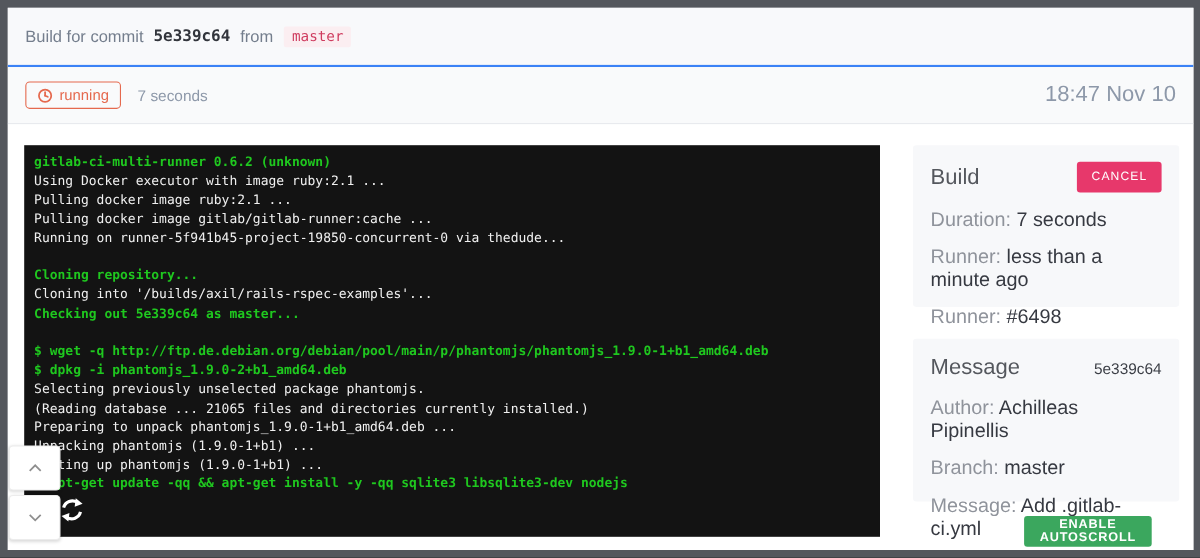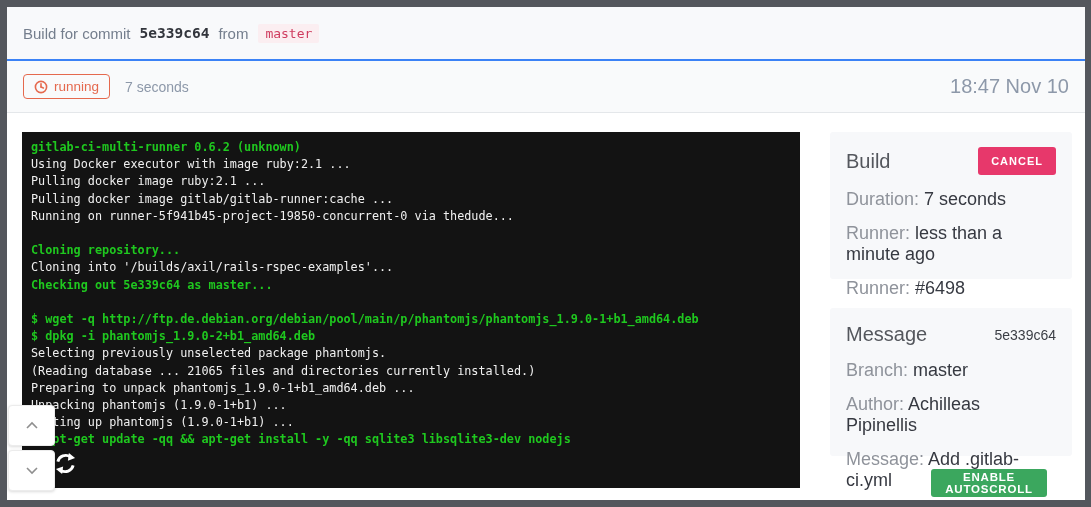--- a/index.html
+++ b/index.html
@@ -50,21 +50,21 @@
   .scroll-btn.down{top:337px;}
 
   
   .card{position:absolute;left:823px;width:242px;background:#f7f8fa;border-radius:3px;
     padding:15px 16px;}
   .card.build{top:19px;height:147px;}
   .card.commit{top:195px;height:148px;}
   .card-head{display:flex;justify-content:space-between;align-items:center;margin-bottom:14px;}
   .card-title{font-size:20px;font-weight:normal;color:#54575d;margin:0;}
   .cancel-btn{background:var(--cancel);color:#fff;border:none;border-radius:3px;font-size:11px;
-    font-weight:bold;letter-spacing:1px;padding:8px 13px;cursor:pointer;
+    font-weight:normal;letter-spacing:1px;padding:8px 13px;cursor:pointer;
     font-family:"Liberation Sans",sans-serif;}
   .card-sha{font-size:14px;color:#3b3e45;text-decoration:none;cursor:pointer;}
   .info-row{font-size:18px;margin-bottom:13px;color:#8f939b;}
   .info-value{color:#363941;}
   .info-value.link{cursor:pointer;}
 
   
   .autoscroll-btn{position:absolute;left:924px;top:356px;width:116px;height:28px;
     background:var(--autoscroll);color:#fff;border:none;border-radius:3px;font-size:11.5px;
     font-weight:bold;letter-spacing:.8px;cursor:pointer;font-family:"Liberation Sans",sans-serif;}
@@ -150,22 +150,22 @@
             <div class="info-row"><span class="info-label">Runner: </span><span class="info-value">#6498</span></div>
           </div>
       </section>
 
       <section class="card commit">
         <div class="card-head">
           <h2 class="card-title">Message</h2>
           <a class="card-sha">5e339c64</a>
         </div>
         <div>
+            <div class="info-row"><span class="info-label">Author: </span><span class="info-value">Achilleas Pipinellis</span></div>
             <div class="info-row"><span class="info-label">Branch: </span><span class="info-value link">master</span></div>
-            <div class="info-row"><span class="info-label">Author: </span><span class="info-value">Achilleas Pipinellis</span></div>
             <div class="info-row"><span class="info-label">Message: </span><span class="info-value">Add .gitlab-ci.yml</span></div>
           </div>
       </section>
     </aside>
 
     <button class="autoscroll-btn">ENABLE AUTOSCROLL</button>
   </div>
 
 </div>
 

